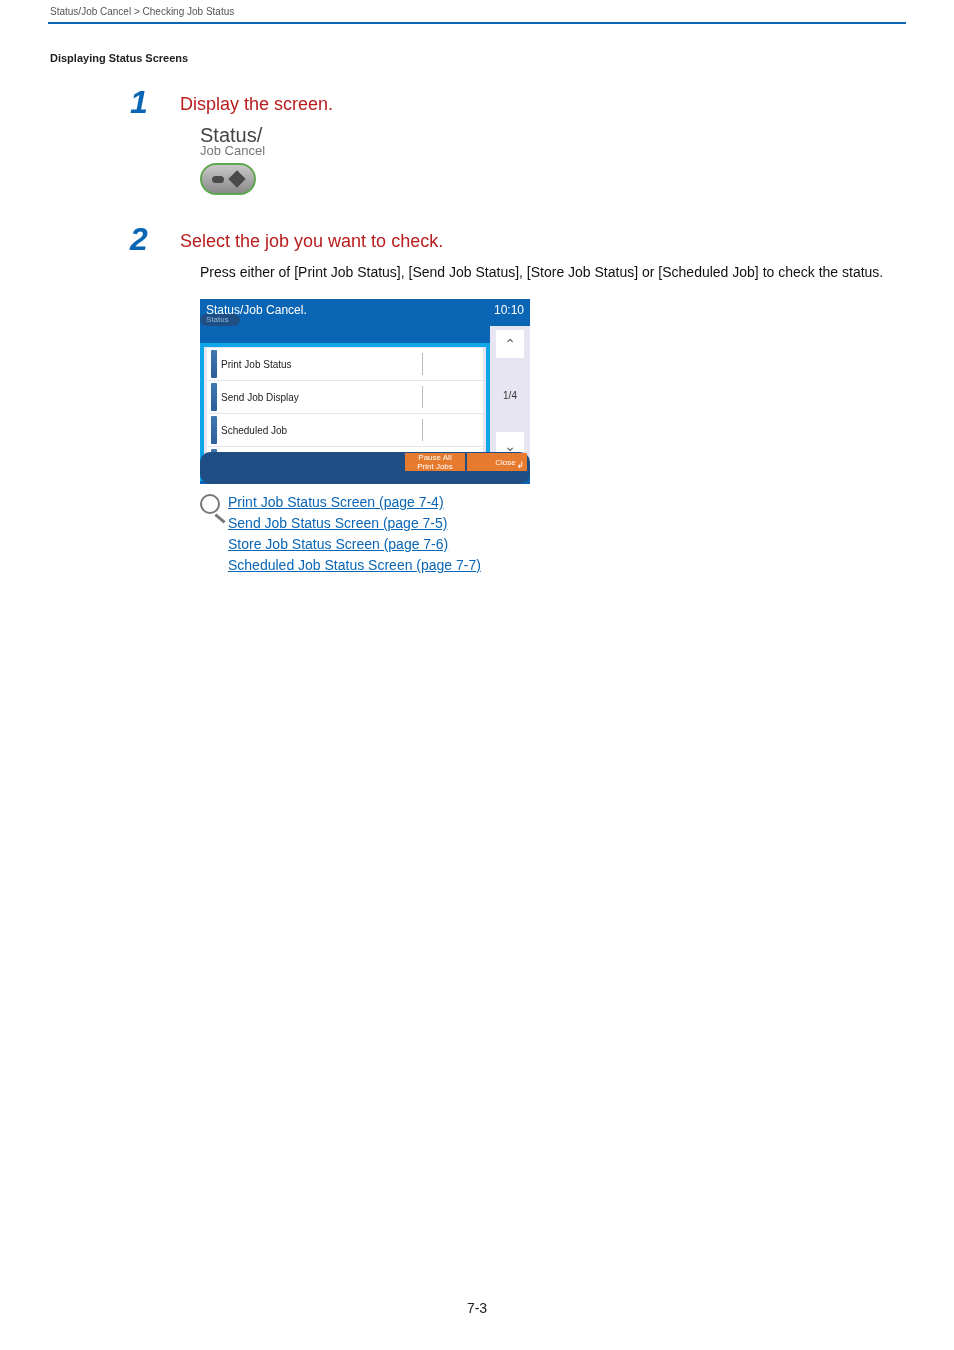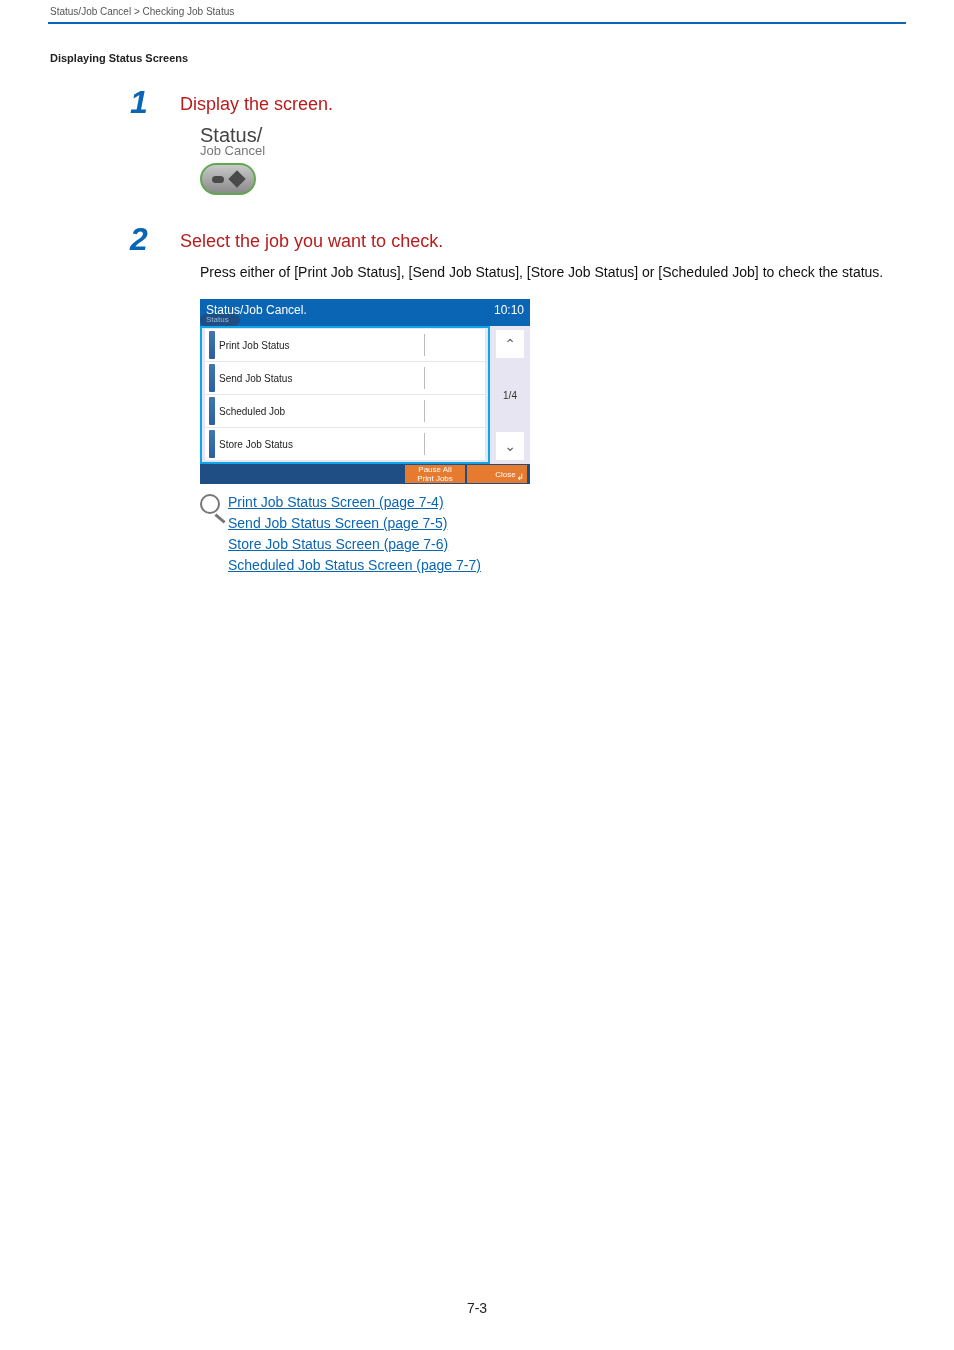--- a/index.html
+++ b/index.html
@@ -154,26 +154,26 @@
     height: 12px;
     background: #1e4e83;
     color: #96b8d7;
     font-size: 8px;
     padding-left: 6px;
     line-height: 12px;
     border-radius: 6px;
   }
   .panel-list {
     position: absolute;
-    top: 27px;
+    top: 44px;
     left: 0;
     width: 290px;
     height: 138px;
     background: #e8e5f2;
-    border: 2px solid #0ea5e9;
+    border: 4px solid #0ea5e9;
   }
   .panel-row {
     display: flex;
     align-items: center;
     height: 32px;
     margin: 1px 3px 0 3px;
     background: #ffffff;
   }
   .panel-row .blue-edge {
     width: 6px;
@@ -216,25 +216,26 @@
     flex: 1;
     width: 28px;
     display:flex;align-items:center;justify-content:center;
     color:#333;font-size:10px;
   }
   .panel-footer {
     position: absolute;
     left: 0;
     right: 0;
     bottom: 0;
-    height: 20px;
+    height: 32px;
     background: #1e4e83;
     display: flex;
     justify-content: flex-end;
     padding-right: 2px;
+    border-radius: 10px;
   }
   .panel-footer .btn {
     width: 60px;
     height: 18px;
     margin: 1px 1px 0 1px;
     background: #e67a2e;
     color: #fff;
     font-size: 8px;
     line-height: 9px;
     text-align: center;
@@ -338,21 +339,21 @@
       <div class="panel-tab">Status</div>
 
       <div class="panel-list">
         <div class="panel-row">
           <div class="blue-edge"></div>
           <span class="label">Print Job Status</span>
           <div class="divider"></div>
         </div>
         <div class="panel-row">
           <div class="blue-edge"></div>
-          <span class="label">Send Job Status</span>
+          <span class="label">Send Job Display</span>
           <div class="divider"></div>
         </div>
         <div class="panel-row">
           <div class="blue-edge"></div>
           <span class="label">Scheduled Job</span>
           <div class="divider"></div>
         </div>
         <div class="panel-row">
           <div class="blue-edge"></div>
           <span class="label">Store Job Status</span>

